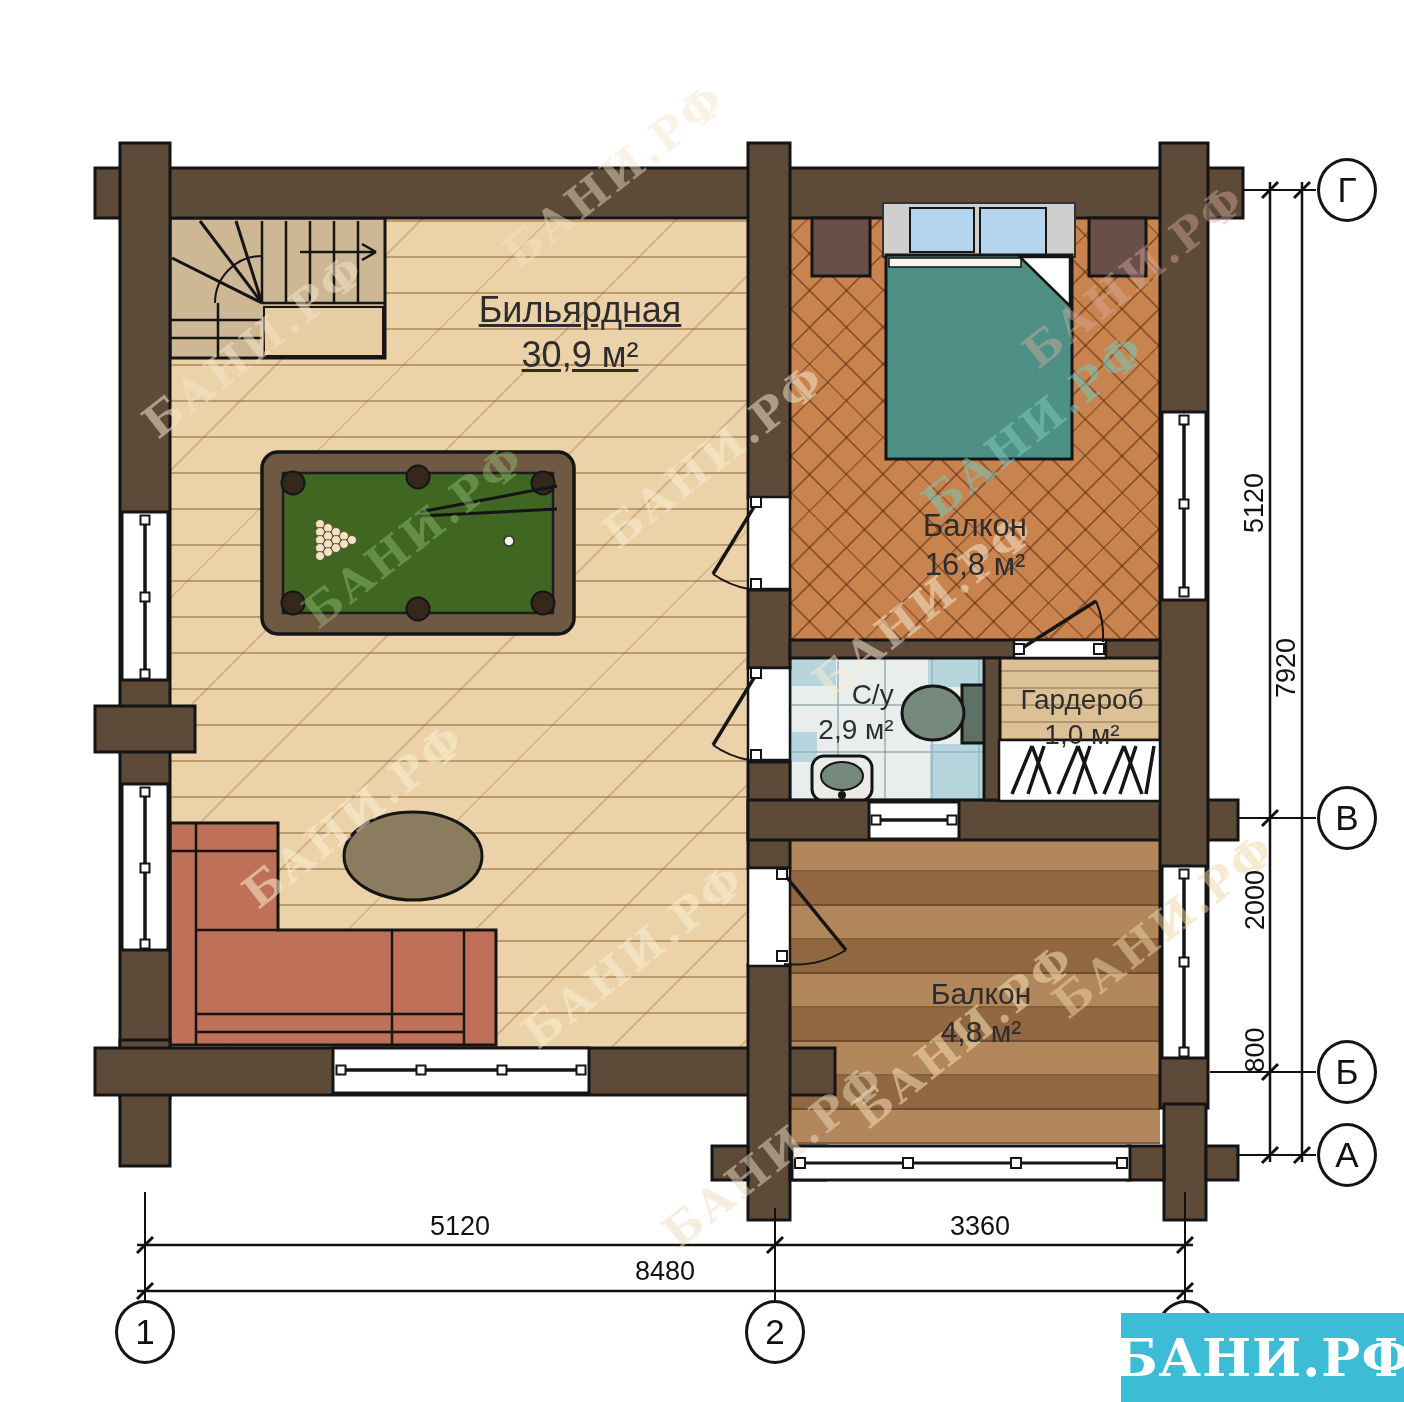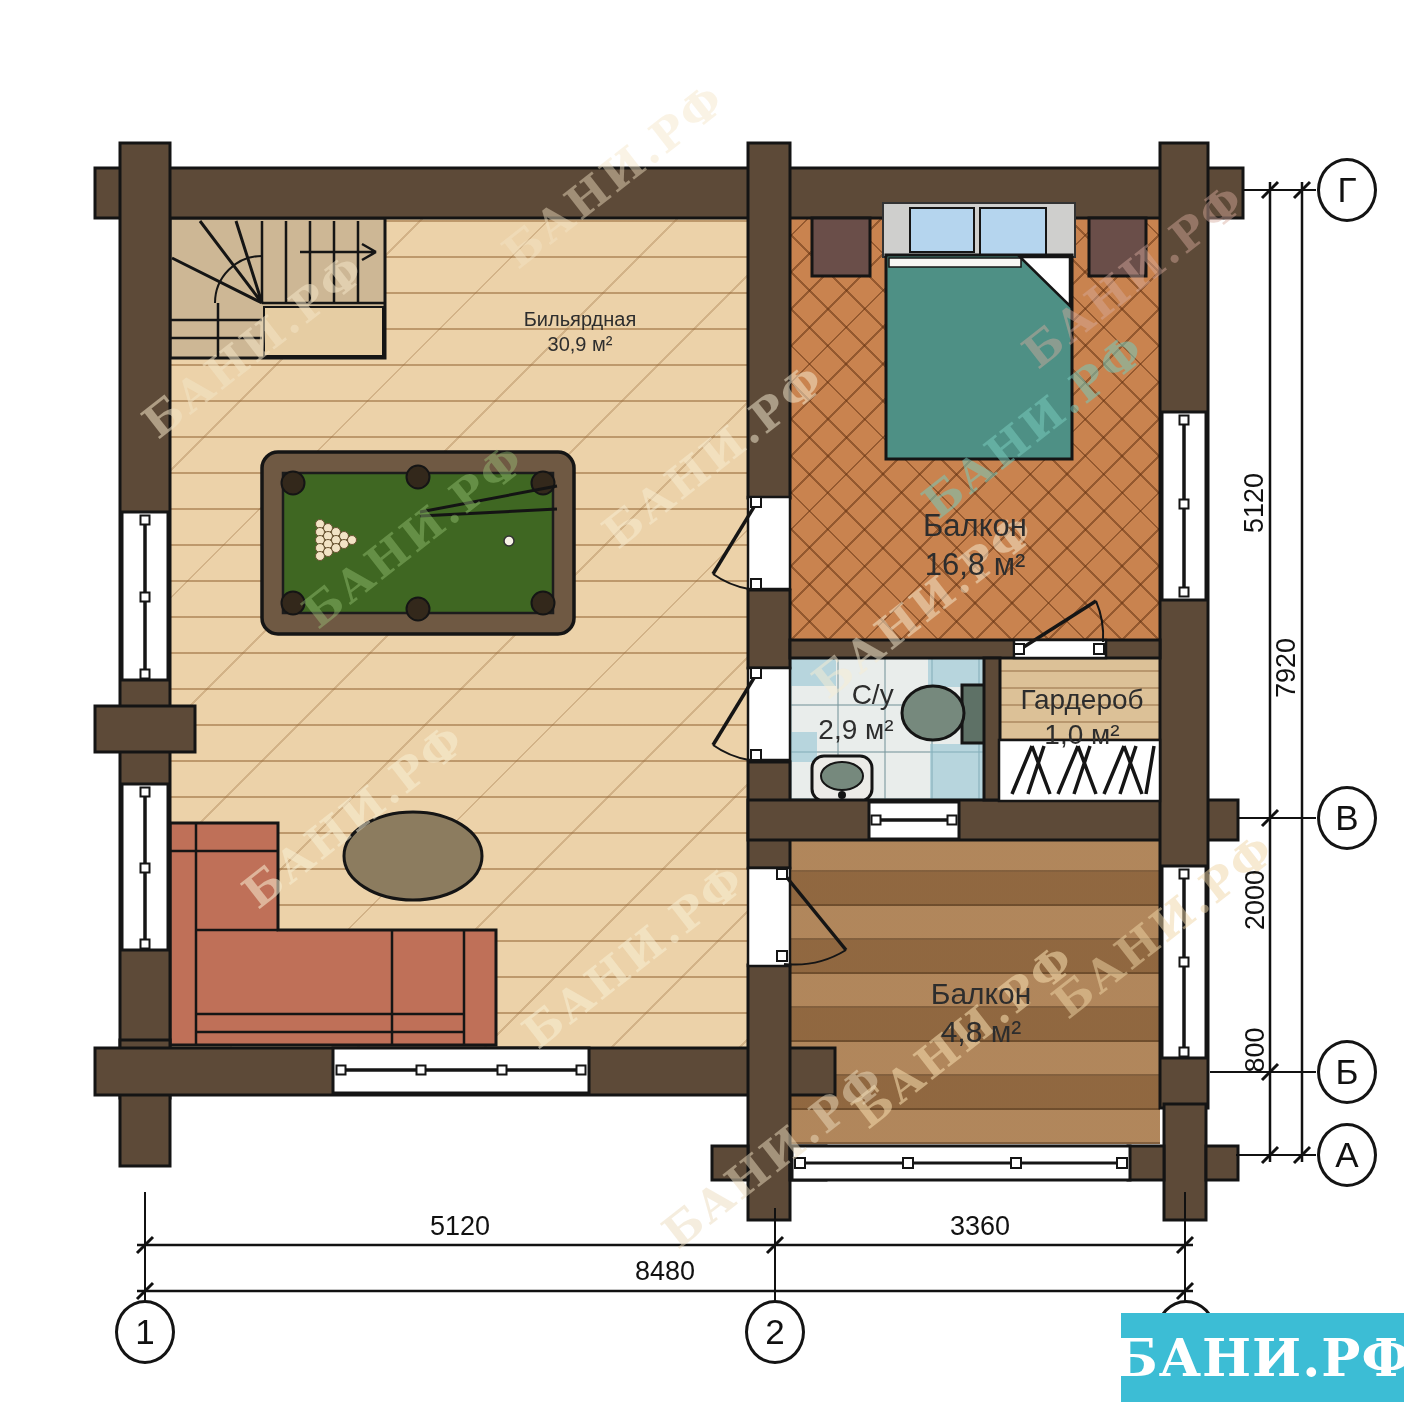--- a/index.html
+++ b/index.html
@@ -21,21 +21,21 @@
   #floor-wardrobe{left:999px;top:658px;width:161px;height:82px;background-color:#dcc197;
     background-image:repeating-linear-gradient(0deg, rgba(140,100,60,.45) 0 2px, transparent 2px 17px);}
   #floor-balcony{left:790px;top:836px;width:370px;height:308px;background-color:#a87b4e;
     background-image:
       repeating-linear-gradient(0deg, rgba(62,38,16,.40) 0 2px, transparent 2px 34px),
       repeating-linear-gradient(0deg, rgba(255,235,210,.10) 0 34px, rgba(60,35,15,.22) 34px 68px);}
   #plan-svg{position:absolute;left:0;top:0;z-index:5;}
   .lbl{position:absolute;transform:translate(-50%,-50%);text-align:center;color:#2d2d2d;
        line-height:1.25;white-space:nowrap;z-index:9;}
   .lbl .l1,.lbl .l2{display:block;}
-  #lbl-billiard{font-size:20px;}
+  #lbl-billiard{font-size:36px;text-decoration:underline;}
   #lbl-bedroom{font-size:31px;}
   #lbl-bathroom{font-size:28px;}
   #lbl-wardrobe{font-size:28px;margin-top:21px;}
   #lbl-balcony{font-size:30px;}
   #plan-title{position:absolute;left:676px;top:76px;transform:translate(-50%,-50%);
        font-size:44px;color:#101010;white-space:nowrap;z-index:9;}
   .dim{position:absolute;font-size:27px;color:#111;white-space:nowrap;z-index:9;
        transform:translate(-50%,-50%);}
   .dim.vert{transform:translate(-50%,-50%) rotate(-90deg);}
   .axis{position:absolute;width:54px;height:58px;border:3px solid #141414;border-radius:50%;

